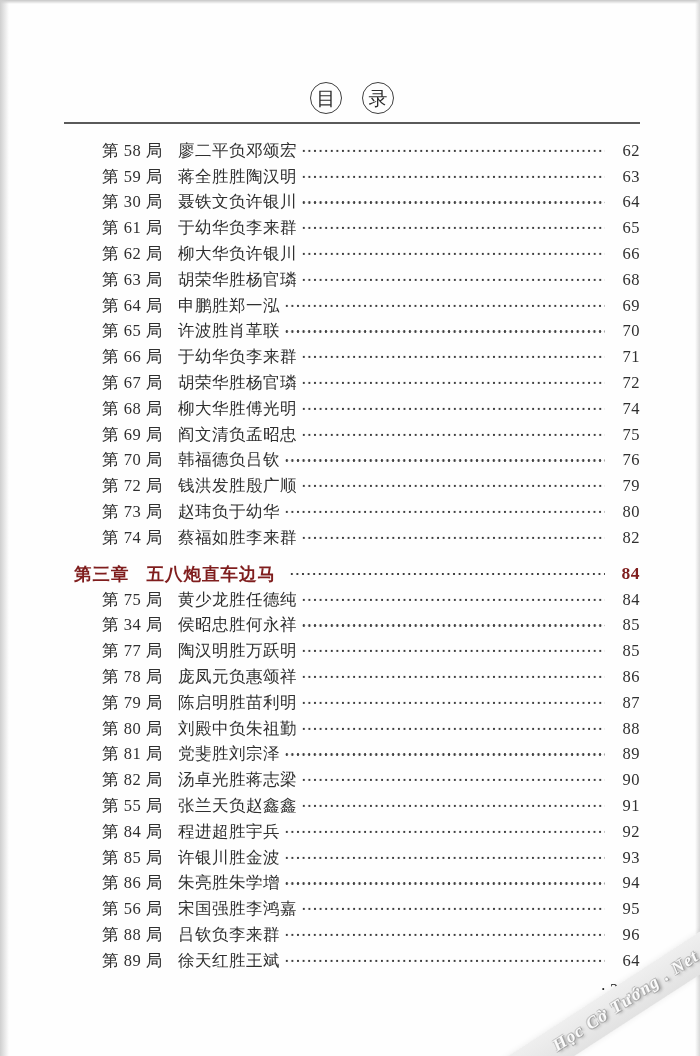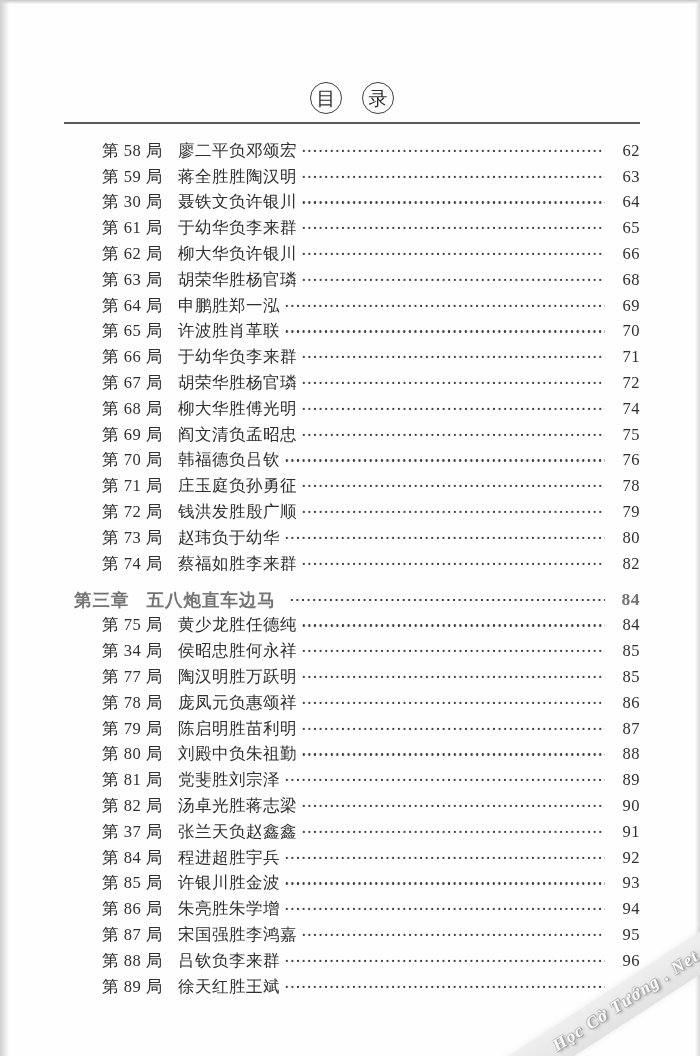--- a/index.html
+++ b/index.html
@@ -30,21 +30,21 @@
   .toc-row{display:flex;align-items:center;height:25.8px;font-size:16.5px;white-space:nowrap;}
   .lbl{flex:none;margin-left:38px;width:76px;letter-spacing:.5px;}
   .ttl{flex:none;letter-spacing:.5px;}
   .dots{
     flex:1 1 auto;height:100%;margin:0 5px 0 4px;
     background-image:radial-gradient(circle,#3d3d3d 1.05px,rgba(0,0,0,0) 1.5px);
     background-size:5.6px 100%;background-repeat:repeat-x;background-position:left center;
   }
   .pg{flex:none;min-width:30px;text-align:right;letter-spacing:.5px;}
 
-  .chapter{font-weight:bold;margin-top:10px;font-size:17.5px;color:#737373;height:26px;}
+  .chapter{font-weight:bold;margin-top:10px;font-size:17.5px;color:#7f1d1d;height:26px;}
   .chapter .ch-lbl{flex:none;margin-left:10px;margin-right:17px;letter-spacing:1px;}
   .chapter .ch-ttl{flex:none;letter-spacing:1px;}
   .chapter .dots{margin-left:13px;}
 
   .folio{ text-align:right;padding-right:12px;margin-top:6px;font-size:16.5px;color:#222;}
 
   .watermark{
     position:absolute;left:486px;top:983px;width:280px;height:36px;
     transform:rotate(-33deg);
     background:linear-gradient(180deg,#efefef,#e2e2e2);
@@ -161,26 +161,20 @@
           <span class="pg">75</span>
         </div>
 
         <div class="toc-row">
           <span class="lbl">第 70 局</span>
           <span class="ttl">韩福德负吕钦</span>
           <span class="dots"></span>
           <span class="pg">76</span>
         </div>
 
-        <div class="toc-row">
-          <span class="lbl">第 71 局</span>
-          <span class="ttl">庄玉庭负孙勇征</span>
-          <span class="dots"></span>
-          <span class="pg">78</span>
-        </div>
 
         <div class="toc-row">
           <span class="lbl">第 72 局</span>
           <span class="ttl">钱洪发胜殷广顺</span>
           <span class="dots"></span>
           <span class="pg">79</span>
         </div>
 
         <div class="toc-row">
           <span class="lbl">第 73 局</span>
@@ -256,21 +250,21 @@
         </div>
 
         <div class="toc-row">
           <span class="lbl">第 82 局</span>
           <span class="ttl">汤卓光胜蒋志梁</span>
           <span class="dots"></span>
           <span class="pg">90</span>
         </div>
 
         <div class="toc-row">
-          <span class="lbl">第 37 局</span>
+          <span class="lbl">第 55 局</span>
           <span class="ttl">张兰天负赵鑫鑫</span>
           <span class="dots"></span>
           <span class="pg">91</span>
         </div>
 
         <div class="toc-row">
           <span class="lbl">第 84 局</span>
           <span class="ttl">程进超胜宇兵</span>
           <span class="dots"></span>
           <span class="pg">92</span>
@@ -284,21 +278,21 @@
         </div>
 
         <div class="toc-row">
           <span class="lbl">第 86 局</span>
           <span class="ttl">朱亮胜朱学增</span>
           <span class="dots"></span>
           <span class="pg">94</span>
         </div>
 
         <div class="toc-row">
-          <span class="lbl">第 87 局</span>
+          <span class="lbl">第 56 局</span>
           <span class="ttl">宋国强胜李鸿嘉</span>
           <span class="dots"></span>
           <span class="pg">95</span>
         </div>
 
         <div class="toc-row">
           <span class="lbl">第 88 局</span>
           <span class="ttl">吕钦负李来群</span>
           <span class="dots"></span>
           <span class="pg">96</span>

